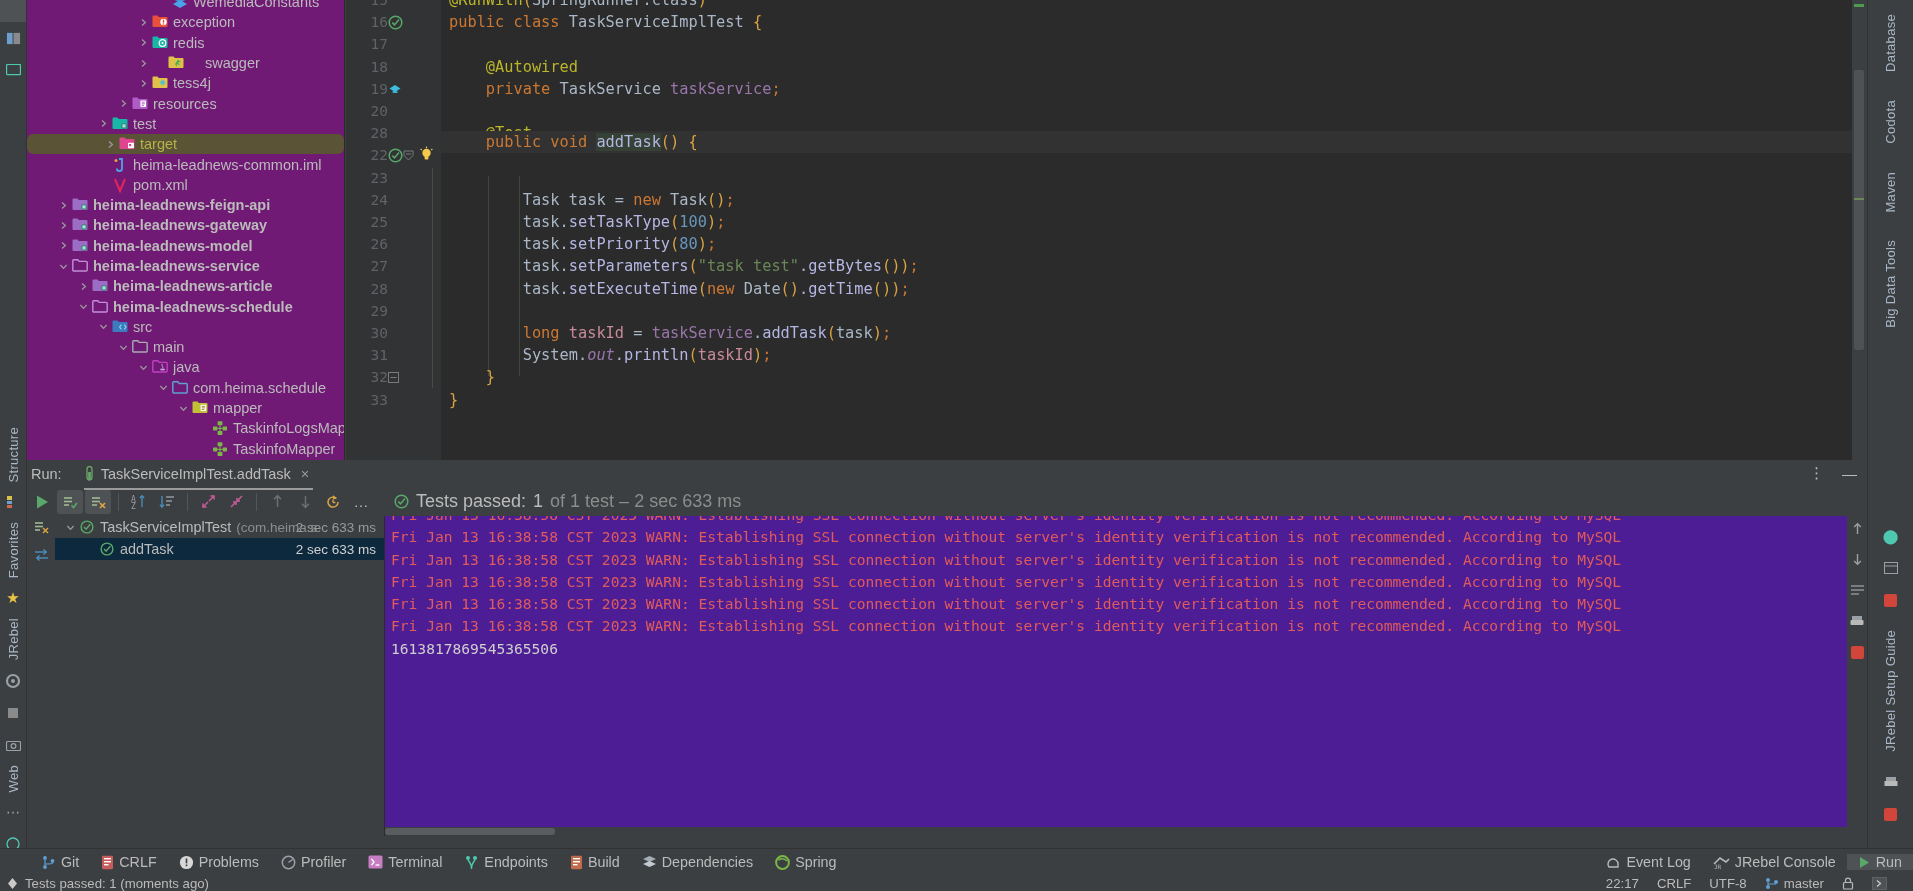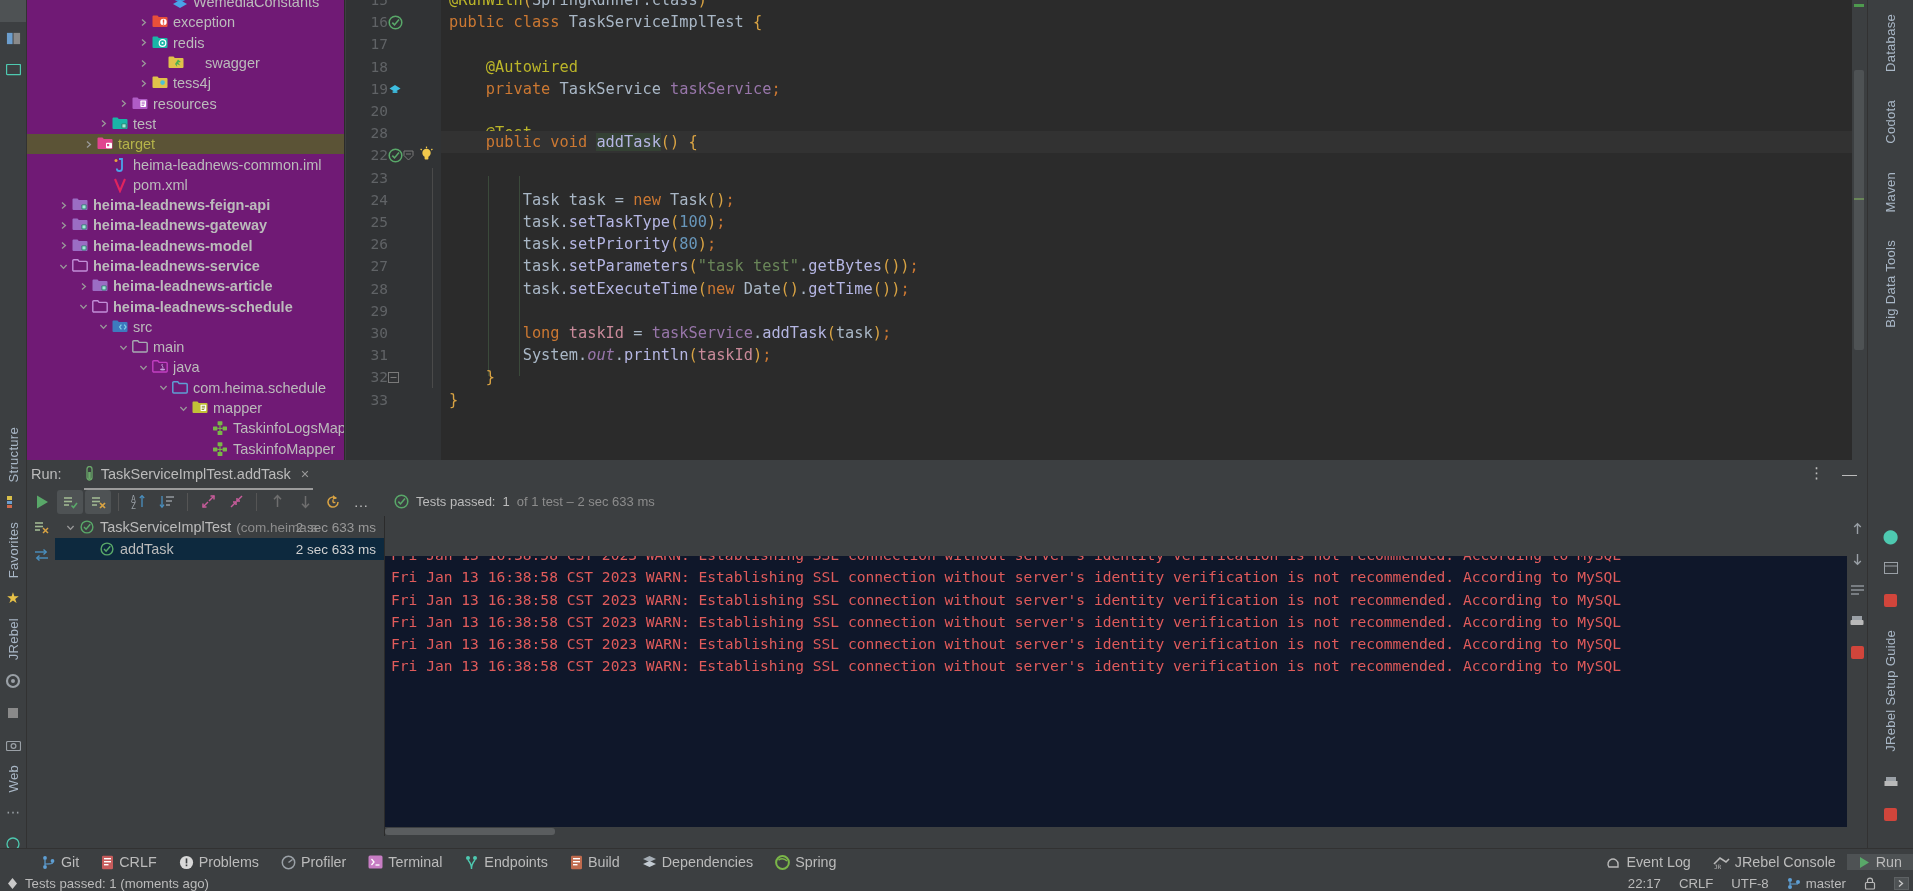--- a/index.html
+++ b/index.html
@@ -115,37 +115,37 @@
   .run-hdr-right{position:absolute;right:10px;top:4px;display:flex;gap:16px;align-items:center;}
 
   .run-toolbar{
     position:absolute;left:0;top:27px;width:100%;height:29px;display:flex;align-items:center;gap:2px;padding-left:2px;
   }
   .tbtn{
     width:26px;height:24px;display:flex;align-items:center;justify-content:center;border-radius:3px;font-size:14px;
   }
   .tbtn.active{background:#4e5254;}
   .tbsep{width:1px;height:18px;background:#555;margin:0 5px;}
-  .teststat{margin-left:18px;display:flex;align-items:center;gap:7px;font-size:13px;}
+  .teststat{margin-left:18px;display:flex;align-items:center;gap:7px;font-size:18px;}
   .teststat .passed{color:#bbbbbb;}
   .teststat .dim{color:#8c8c8c;}
 
   .run-body{position:absolute;left:0;top:56px;width:100%;bottom:12px;}
   .testtree{
     position:absolute;left:28px;top:0;width:330px;bottom:0;background:#3c3f41;border-right:1px solid #2b2b2b;
   }
   .tt-row{height:22px;display:flex;align-items:center;font-size:14.4px;padding-left:6px;white-space:nowrap;position:relative;}
   .tt-row.sel{background:#0d293e;}
   .tt-time{position:absolute;right:8px;color:#999999;font-size:13.5px;}
   .tt-row.sel .tt-time{color:#d0d0d0;}
   .tt-pkg{color:#8c8c8c;font-size:13.5px;margin-left:5px;}
   .tt-rail{position:absolute;left:0;top:0;width:28px;bottom:0;background:#3c3f41;display:flex;flex-direction:column;align-items:center;gap:14px;padding-top:4px;}
 
   .console{
-    position:absolute;left:358px;top:0;right:20px;bottom:0;background:#0f172a;overflow:hidden;margin-top:40px;
+    position:absolute;left:358px;top:0;right:20px;bottom:0;background:#4c1d95;overflow:hidden;
   }
   .con-line{
     font-family:"DejaVu Sans Mono",monospace;font-size:14.6px;line-height:22.3px;white-space:pre;padding-left:6px;
   }
   .con-warn{color:#e05b5b;}
   .con-out{color:#cfcfcf;}
   .con-scroll-x{
     position:absolute;left:358px;right:20px;bottom:0;height:9px;background:#3c3f41;
   }
   .con-scroll-x .thumb{position:absolute;left:0;top:1px;height:7px;width:170px;background:#5a5d5f;border-radius:3px;}
@@ -160,21 +160,21 @@
   }
   .bb-item{display:flex;align-items:center;gap:5px;padding:0 11px;height:100%;color:#bbbbbb;}
   .bb-item.active{background:#4e5254;}
   .bb-right{margin-left:auto;display:flex;align-items:center;}
 
   .statusbar{
     position:absolute;left:0;top:875px;width:1913px;height:16px;background:#3c3f41;
     display:flex;align-items:center;font-size:13.2px;color:#bbbbbb;
   }
   .sb-left{display:flex;align-items:center;gap:6px;padding-left:6px;}
-  .sb-right{margin-left:auto;display:flex;align-items:center;gap:18px;padding-right:4px;}
+  .sb-right{margin-left:auto;display:flex;align-items:center;gap:18px;padding-right:26px;}
 
   
   svg{display:block;}
   .okcircle{display:inline-block;width:15px;height:15px;}
 </style>
 </head>
 <body>
 
 <div class="app">
 
@@ -325,21 +325,21 @@
           </span>
           <span class="ic">
             <svg width="16" height="14" viewBox="0 0 16 14">
               <path d="M0.5 2.5a1 1 0 0 1 1-1h4l1.3 1.6H14.5a1 1 0 0 1 1 1v8a1 1 0 0 1-1 1h-13a1 1 0 0 1-1-1z" fill="#19b5a7"></path>
               <rect x="9.5" y="7.4" width="5" height="5" rx="0.8" fill="#2f7f6f"></rect>
               <rect x="10.4" y="8.3" width="3.2" height="3.2" fill="#9fe8d8"></rect>
             </svg>
           </span>
           <span class="tree-label">test</span>
         </div>
-        <div class="tree-row selected" style="padding-left: 56px;">
+        <div class="tree-row selected" style="padding-left: 78px; border-radius: 6px;">
           <span class="arrow">
             <svg width="11" height="11" viewBox="0 0 11 11">
               <polyline points="4,2.4 7.4,5.5 4,8.6" fill="none" stroke="#9a9a9a" stroke-width="1.3"></polyline>
             </svg>
           </span>
           <span class="ic">
             <svg width="16" height="14" viewBox="0 0 16 14">
               <path d="M0.5 2.5a1 1 0 0 1 1-1h4l1.3 1.6H14.5a1 1 0 0 1 1 1v8a1 1 0 0 1-1 1h-13a1 1 0 0 1-1-1z" fill="#e0458f"></path>
               <rect x="9" y="6.8" width="6" height="5.4" rx="0.8" fill="#ffffff"></rect>
               <rect x="10" y="8" width="2.2" height="2.2" fill="#e0458f"></rect>
@@ -898,20 +898,21 @@
       </div>
 
       <div class="console">
         <div id="console-host" style="padding-top:0px;">
             <div class="con-line con-warn" style="margin-top: -12px;">Fri Jan 13 16:38:58 CST 2023 WARN: Establishing SSL connection without server's identity verification is not recommended. According to MySQL</div>
             <div class="con-line con-warn">Fri Jan 13 16:38:58 CST 2023 WARN: Establishing SSL connection without server's identity verification is not recommended. According to MySQL</div>
             <div class="con-line con-warn">Fri Jan 13 16:38:58 CST 2023 WARN: Establishing SSL connection without server's identity verification is not recommended. According to MySQL</div>
             <div class="con-line con-warn">Fri Jan 13 16:38:58 CST 2023 WARN: Establishing SSL connection without server's identity verification is not recommended. According to MySQL</div>
             <div class="con-line con-warn">Fri Jan 13 16:38:58 CST 2023 WARN: Establishing SSL connection without server's identity verification is not recommended. According to MySQL</div>
             <div class="con-line con-warn">Fri Jan 13 16:38:58 CST 2023 WARN: Establishing SSL connection without server's identity verification is not recommended. According to MySQL</div>
+            <div class="con-line con-out">1613817869545365506</div>
           </div>
       </div>
 
       <div class="con-scroll-x">
         <div class="thumb"></div>
       </div>
 
       <div class="con-rail">
         <div>
           <svg width="13" height="13" viewBox="0 0 13 13">

